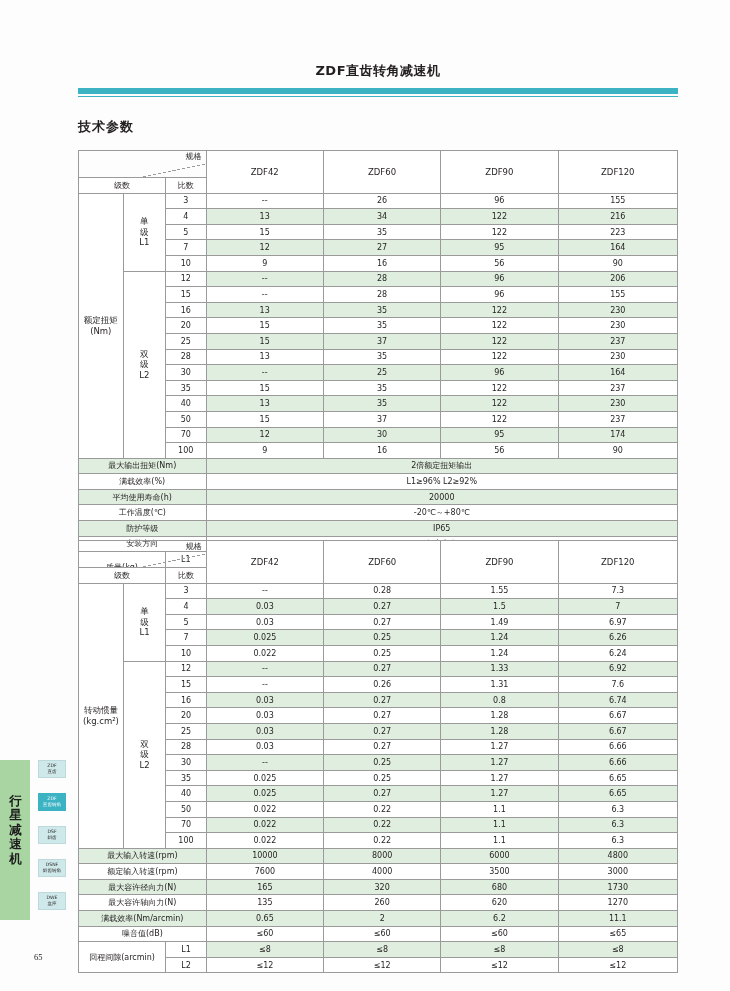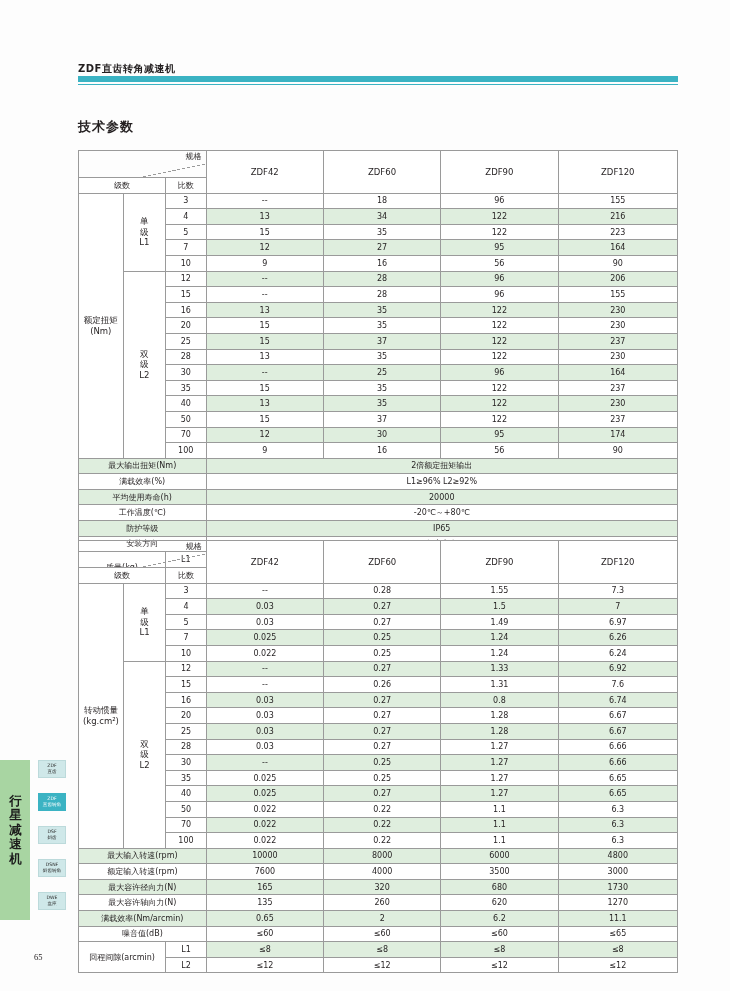--- a/index.html
+++ b/index.html
@@ -8,21 +8,21 @@
     background:#ffffff;
     font-family:"DejaVu Sans","Liberation Sans",sans-serif;
     color:#231f20;
     position:relative;
     overflow:hidden;
   }
   .page{position:absolute;left:0;top:0;width:730px;height:991px;background:#fdfdfd;}
 
   
   .hdr{position:absolute;left:78px;top:62px;width:600px;}
-  .hdr-title{font-size:10px;font-weight:bold;letter-spacing:.5px;color:#231f20;padding-bottom:0;}
+  .hdr-title{font-size:13px;font-weight:bold;letter-spacing:.5px;color:#231f20;padding-bottom:8px;text-align:center;}
   .hdr-rule{height:6px;background:#3bb3c3;width:600px;}
   .hdr-rule2{height:1px;background:#3bb3c3;width:600px;margin-top:2px;}
 
   .sec-title{position:absolute;left:78px;top:118px;font-size:13px;font-weight:bold;letter-spacing:1px;}
 
   
   table{border-collapse:collapse;position:absolute;}
   td,th{
     border:0.6px solid #9a9a9a;
     font-size:8px;
@@ -86,21 +86,21 @@
         </tr>
         <tr>
           <td rowspan="17" class="wht" style="width: 44px;">
             <div class="vert">额定扭矩<br>(Nm)</div>
           </td>
           <td rowspan="5" class="wht" style="width: 42px;">
             <div class="vert">单<br>级<br>L1</div>
           </td>
           <td class="wht" style="width: 40px;">3</td>
           <td class="wht">--</td>
-          <td class="wht">18</td>
+          <td class="wht">26</td>
           <td class="wht">96</td>
           <td class="wht">155</td>
         </tr>
         <tr>
           <td class="wht" style="width: 40px;">4</td>
           <td class="grn">13</td>
           <td class="grn">34</td>
           <td class="grn">122</td>
           <td class="grn">216</td>
         </tr>

